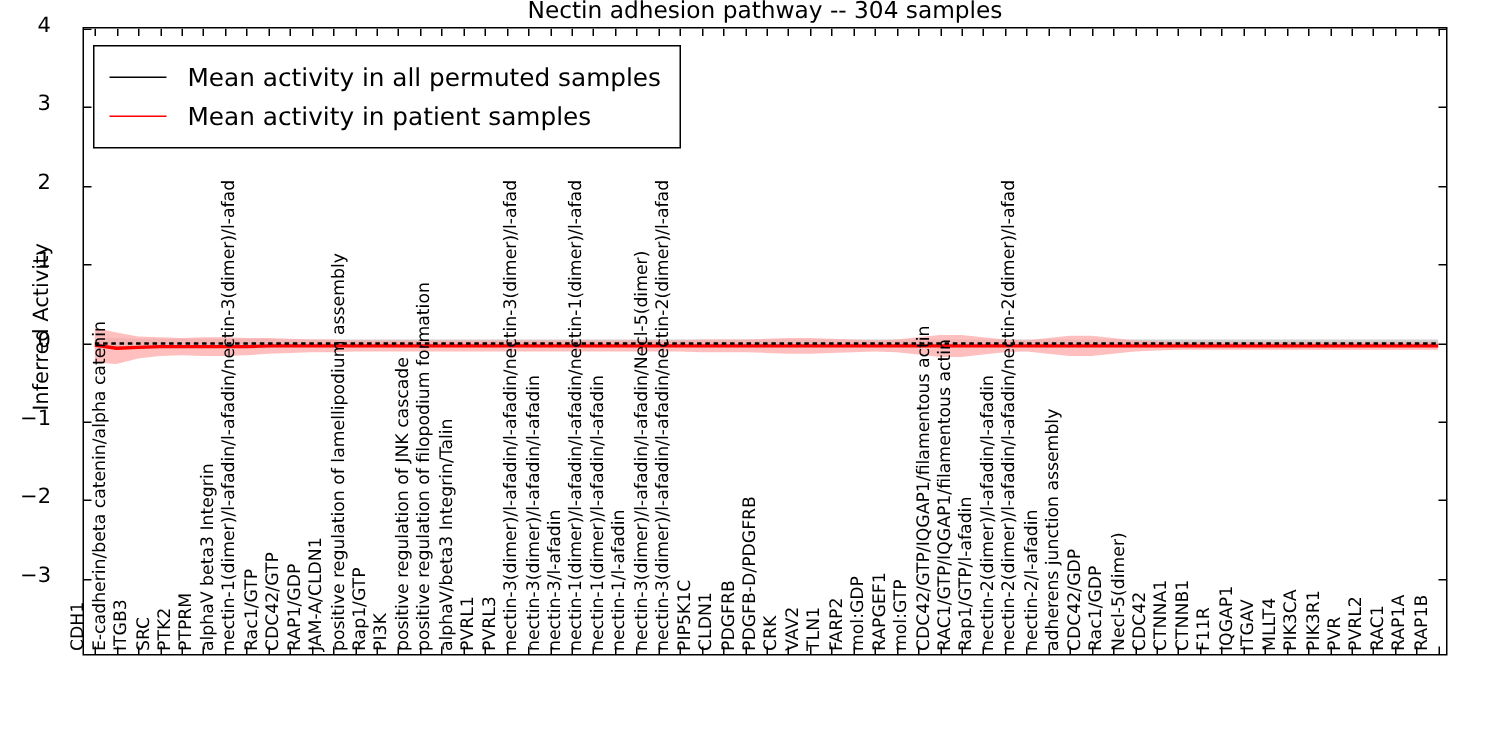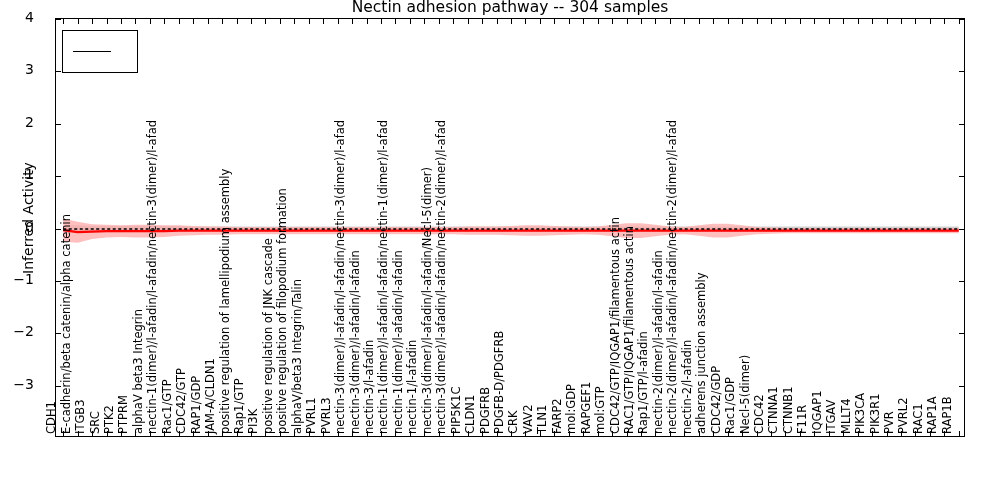--- a/index.html
+++ b/index.html
@@ -329,16 +329,21 @@
       <div class="xcat" style="left: 841px;">PVR</div>
       <div class="xcat" style="left: 855.444px;">PVRL2</div>
       <div class="xcat" style="left: 869.889px;">RAC1</div>
       <div class="xcat" style="left: 884.333px;">RAP1A</div>
       <div class="xcat" style="left: 898.778px;">RAP1B</div>
     </div>
 
   <div id="legend">
     <div class="legend-row">
       <span class="legend-swatch black"></span>
+      <span class="legend-text">Mean activity in all permuted samples</span>
+    </div>
+    <div class="legend-row">
+      <span class="legend-swatch red"></span>
+      <span class="legend-text">Mean activity in patient samples</span>
     </div>
   </div>
 
 </div>
 
 </body></html>

